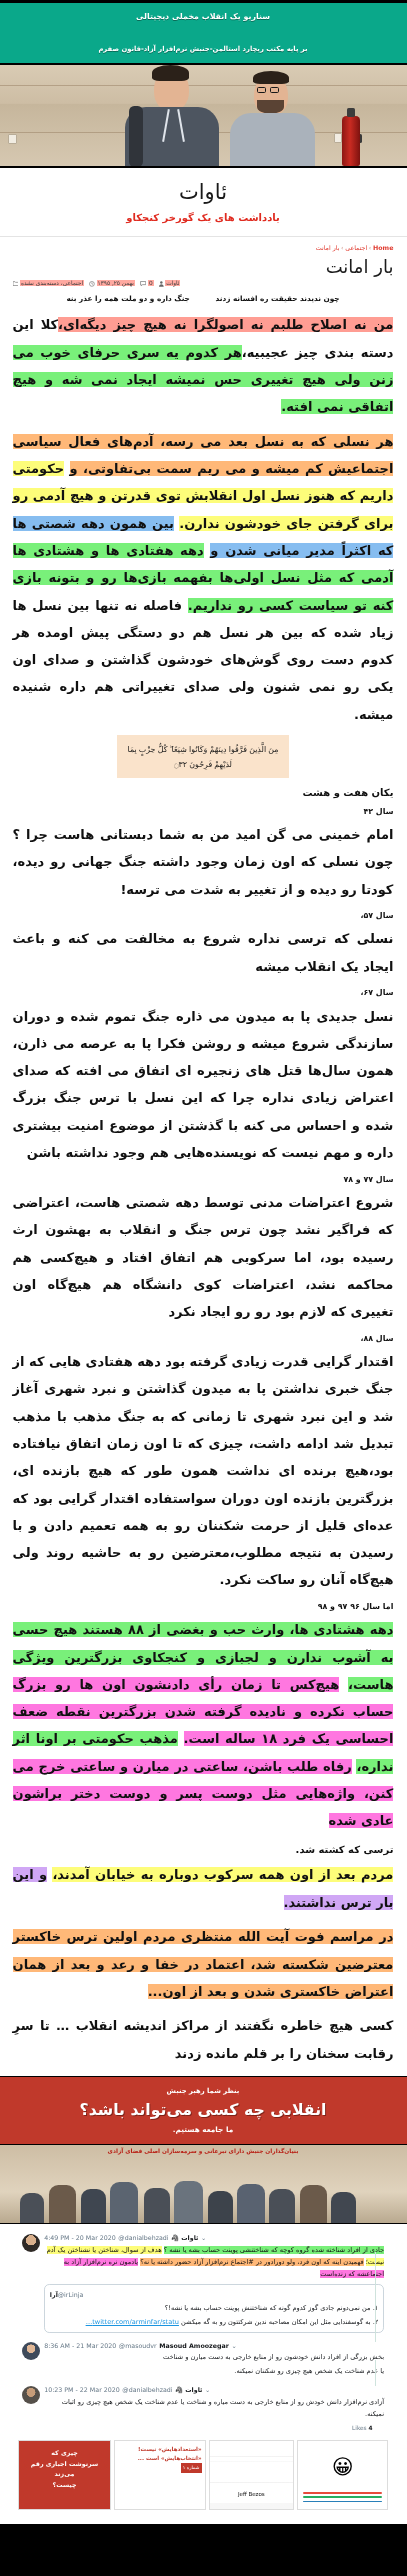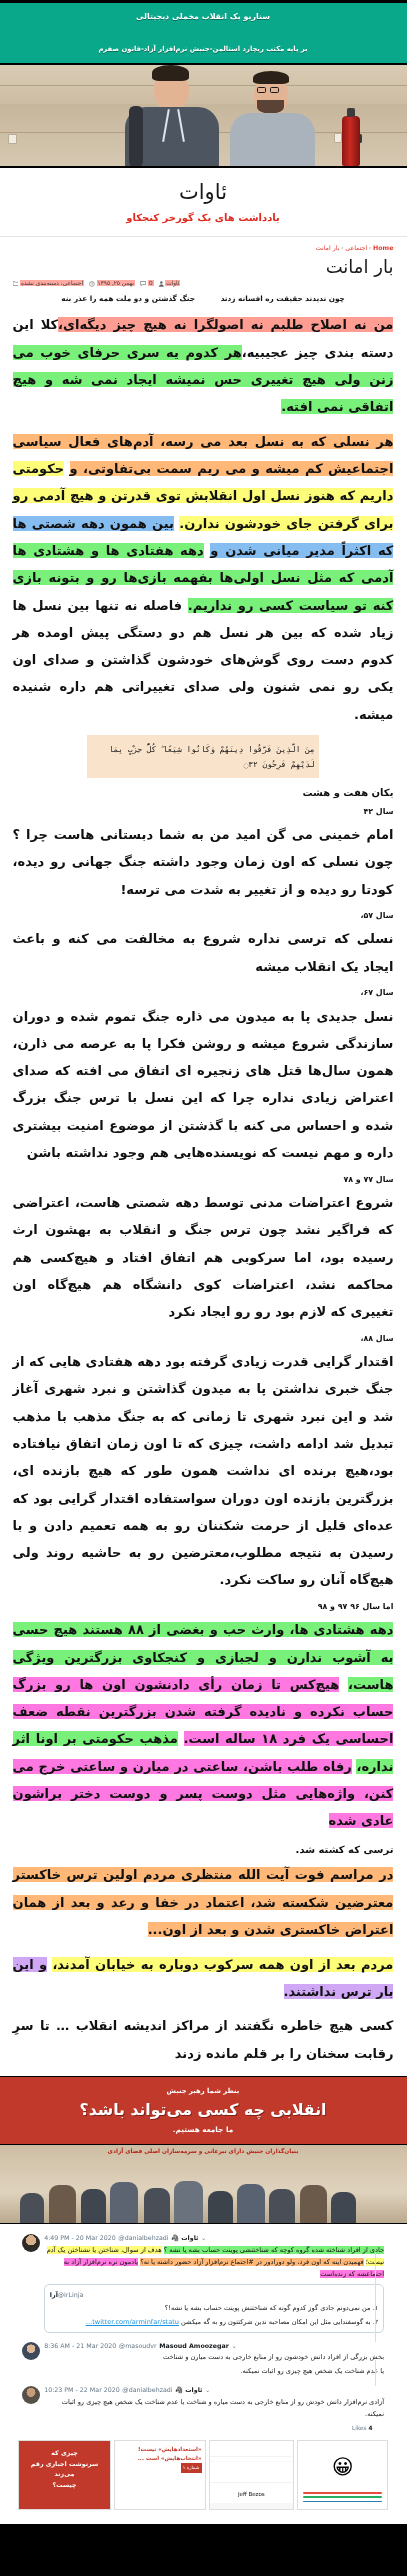--- a/index.html
+++ b/index.html
@@ -144,24 +144,24 @@
     font-weight: bold;
   }
   mark.hl-red    { background: #ff9d93; color:#111; }
   mark.hl-green  { background: #79f07a; color:#111; }
   mark.hl-yellow { background: #fdfd7a; color:#111; }
   mark.hl-orange { background: #ffb878; color:#111; }
   mark.hl-blue   { background: #86bdf0; color:#111; }
   mark.hl-pink   { background: #ff77e0; color:#111; }
   mark.hl-purple { background: #d0a7f5; color:#111; }
   .quran {
-    display:block; margin: 5.2px auto 8.4px; width: 232px; padding: 6.3px 4.2px;
-    background: #fae3cb; text-align: right; color: #1a1a1a;
+    display:block; margin: 5.2px auto 8.4px; width: 172px; padding: 6.3px 4.2px;
+    background: #fae3cb; text-align: center; color: #1a1a1a;
     font-size: 7.9px; line-height: 1.9; direction: rtl;
-    font-family: Liberation Mono, monospace;
+    font-family: Liberation Sans, sans-serif;
   }
   
   .cta {
     background: #c0392b; text-align: center; color:#fff;
     padding: 9.4px 7.3px 10.5px; margin: 9.4px -13.6px 0;
     border-top: 1.6px solid #000; border-bottom: 1.6px solid #000;
   }
   .cta-kicker { font-size: 6.8px; font-weight: bold; margin-bottom: 5.2px; }
   .cta-title { font-size: 15.7px; font-weight: bold; line-height: 1.25; margin: 3.1px 0 5.2px;
                text-shadow: 1px 1px 0 #7e2319; }
@@ -315,21 +315,21 @@
               <circle cx="5" cy="3" r="2.6" fill="#666"></circle>
               <path d="M0 12c0-3 2.2-5 5-5s5 2 5 5z" fill="#666"></path>
             </svg>
         </span>
         <span class="chip">ئاوات</span>
       </span>
     </div>
 
     <div class="poem">
       <span>چون ندیدند حقیقت ره افسانه زدند</span>
-      <span>جنگ گذشتن و دو ملت همه را عذر بنه</span>
+      <span>جنگ داره و دو ملت همه را عذر بنه</span>
     </div>
 
     <p class="body">
       <mark class="hl-red">من نه اصلاح طلبم نه اصولگرا نه هیچ چیز دیگه‌ای،</mark><span>کلا این دسته بندی چیز عجیبیه،</span><mark class="hl-green">هر کدوم یه سری حرفای خوب می زنن ولی هیچ تغییری حس نمیشه ایجاد نمی شه و هیچ اتفاقی نمی افته.</mark>
     </p>
 
     <p class="body">
       <mark class="hl-orange">هر نسلی که به نسل بعد می رسه، آدم‌های فعال سیاسی اجتماعیش کم میشه و می ریم سمت بی‌تفاوتی، و</mark>
       <mark class="hl-yellow">حکومتی داریم که هنوز نسل اول انقلابش توی قدرتن و هیچ آدمی رو برای گرفتن جای خودشون ندارن.</mark>
       <mark class="hl-blue">بین همون دهه شصتی ها که اکثراً مدیر میانی شدن و</mark>
@@ -359,25 +359,25 @@
     <h4 class="yr">اما سال ۹۶ ۹۷ و ۹۸</h4>
     <p class="body">
       <mark class="hl-green">دهه هشتادی ها، وارث حب و بغضی از ۸۸ هستند هیچ حسی به آشوب ندارن و لجبازی و کنجکاوی بزرگترین ویژگی هاست،</mark>
       <mark class="hl-pink">هیچ‌کس تا زمان رأی دادنشون اون ها رو بزرگ حساب نکرده و نادیده گرفته شدن بزرگترین نقطه ضعف احساسی یک فرد ۱۸ ساله است.</mark>
       <mark class="hl-green">مذهب حکومتی بر اونا اثر نداره،</mark>
       <mark class="hl-pink">رفاه طلب باشن، ساعتی در میارن و ساعتی خرج می کنن، واژه‌هایی مثل دوست پسر و دوست دختر براشون عادی شده</mark>
     </p>
 
     <h3 class="sec">ترسی که کشته شد.</h3>
     <p class="body">
-      <mark class="hl-orange">در مراسم فوت آیت الله منتظری مردم اولین ترس خاکستر معترضین شکسته شد، اعتماد در خفا و رعد و بعد از همان اعتراض خاکستری شدن و بعد از اون...</mark>
+      <mark class="hl-yellow">مردم بعد از اون همه سرکوب دوباره به خیابان آمدند،</mark>
+      <mark class="hl-purple">و این بار ترس نداشتند.</mark>
     </p>
     <p class="body">
-      <mark class="hl-yellow">مردم بعد از اون همه سرکوب دوباره به خیابان آمدند،</mark>
-      <mark class="hl-purple">و این بار ترس نداشتند.</mark>
+      <mark class="hl-orange">در مراسم فوت آیت الله منتظری مردم اولین ترس خاکستر معترضین شکسته شد، اعتماد در خفا و رعد و بعد از همان اعتراض خاکستری شدن و بعد از اون...</mark>
     </p>
     <p class="body">کسی هیچ خاطره نگفتند از مراکز اندیشه انقلاب … تا سرِ رقابت سخنان را بر قلم مانده زدند</p>
 
     <div class="cta">
       <div class="cta-kicker">بنظر شما رهبر جنبش</div>
       <div class="cta-title">انقلابی چه کسی می‌تواند باشد؟</div>
       <div class="cta-foot">ما جامعه هستیم.</div>
     </div>
 
     <div class="photo2">
@@ -431,21 +431,21 @@
         <div class="threadline"></div>
         <div class="avatar a2"></div>
         <div class="tbody">
           <div class="thead">
             <span class="chev">⌄</span>
             <span class="tname">Masoud Amoozegar</span>
             <span class="thandle">@masoudvr</span>
             <span class="ttime">8:36 AM - 21 Mar 2020</span>
           </div>
           <div class="ttext">بخش بزرگی از افراد دانش خودشون رو از منابع خارجی به دست میارن و شناخت</div>
-          <div class="ttext">یا عدم شناخت یک شخص هیچ چیزی رو اثبات نمیکنه.</div>
+          <div class="ttext">یا عدم شناخت یک شخص هیچ چیزی رو شکننان نمیکنه.</div>
         </div>
       </div>
 
       <div class="tweet">
         <div class="avatar a3"></div>
         <div class="tbody">
           <div class="thead">
             <span class="chev">⌄</span>
             <span class="tname">🦓 ئاوات</span>
             <span class="thandle">@danialbehzadi</span>

